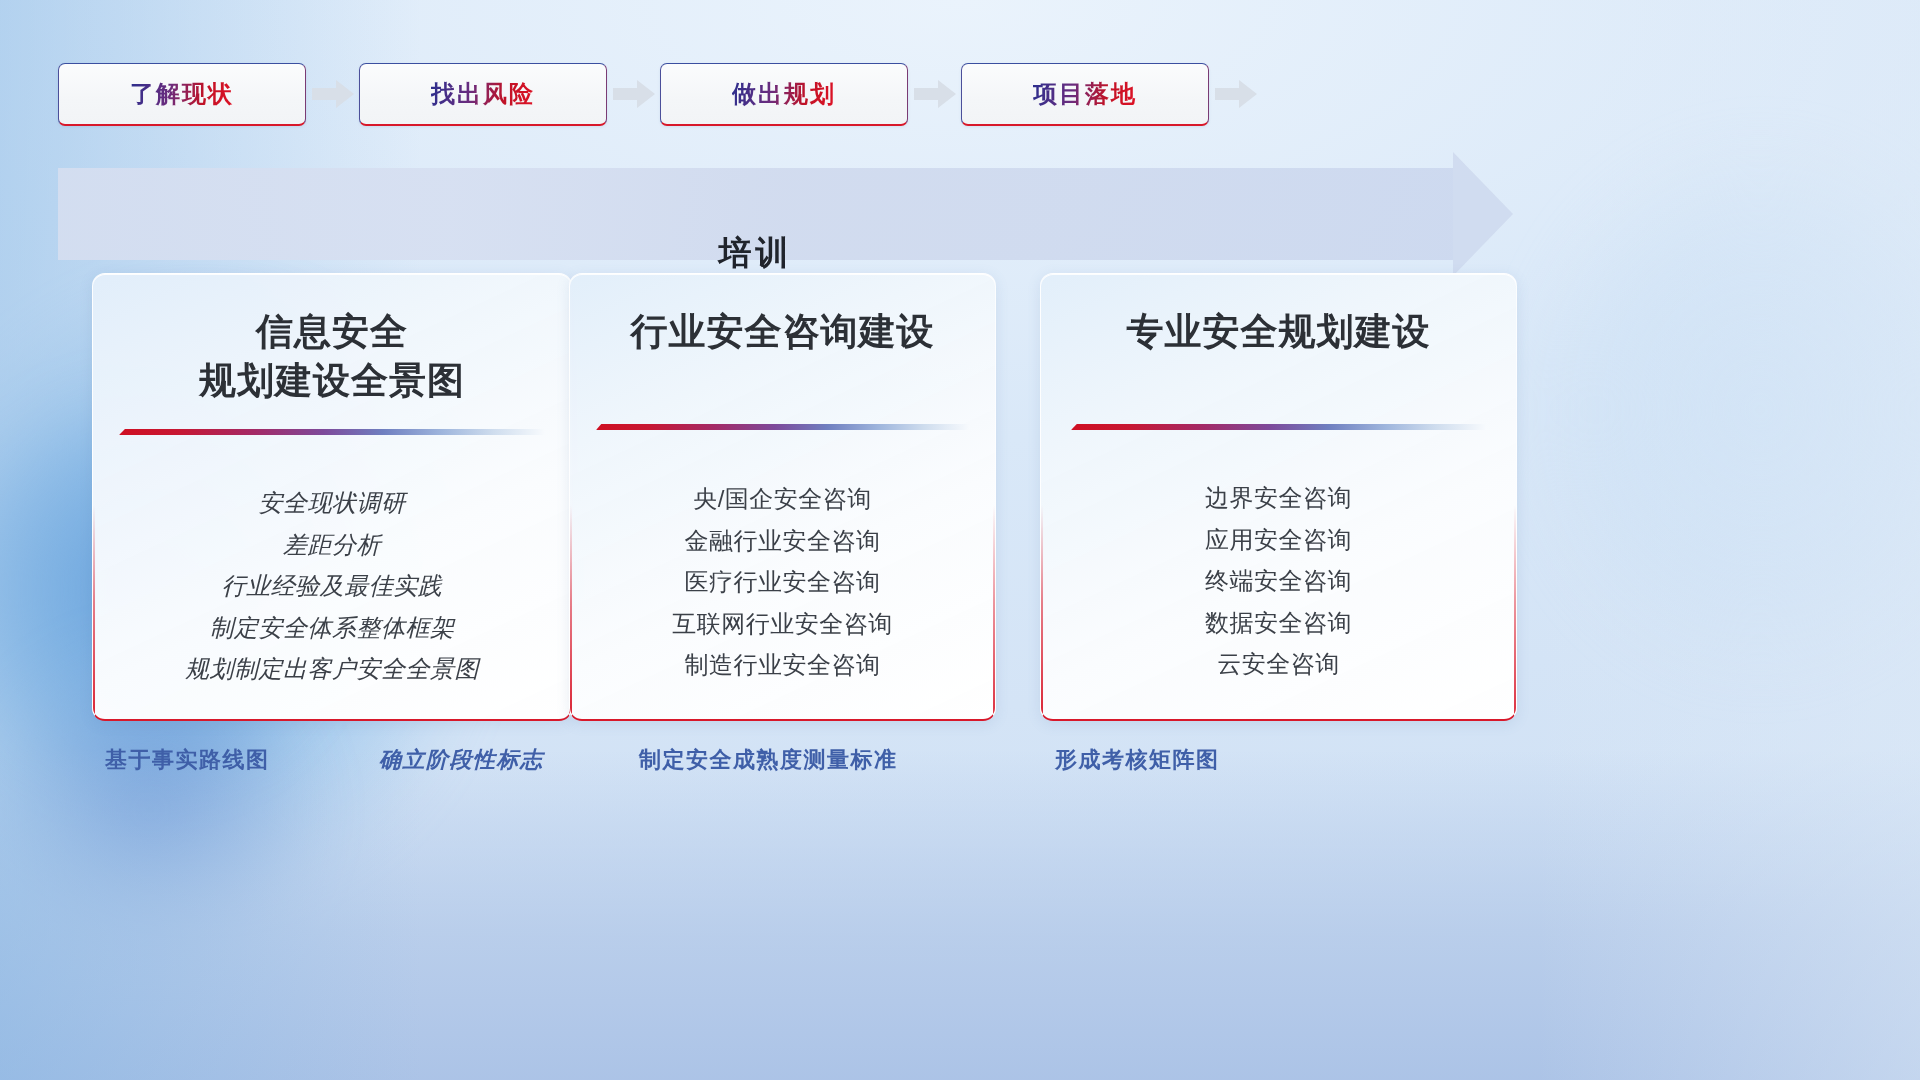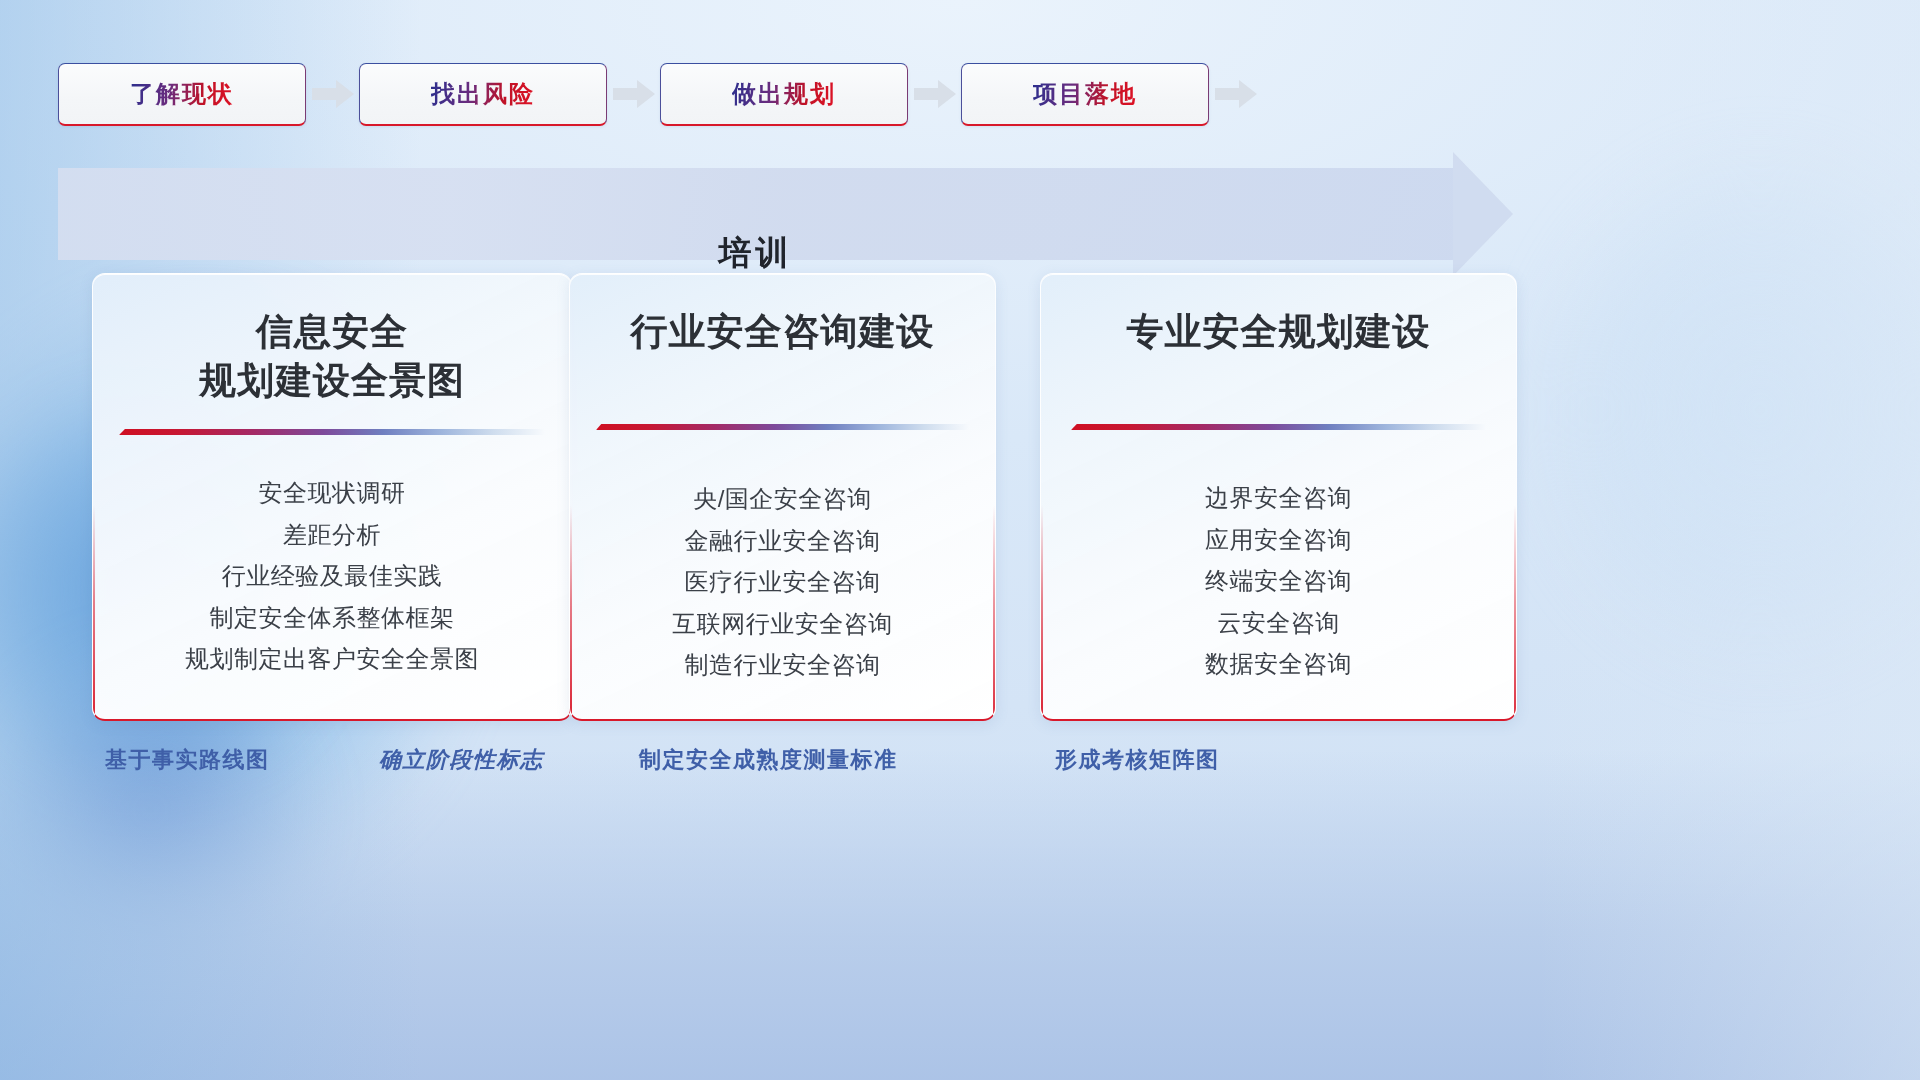--- a/index.html
+++ b/index.html
@@ -145,21 +145,21 @@
     clip-path:polygon(1.4% 0, 100% 0, 100% 100%, 0 100%);
   }
   #card-1 .card-divider { left:26px; right:26px; top:155px; }
   #card-2 .card-divider { left:26px; right:26px; top:150px; }
   #card-3 .card-divider { left:30px; right:30px; top:150px; }
 
   .card-list {
     position:absolute; left:0; right:0;
     text-align:center;
   }
-  #card-1 .card-list { top:198px; }
+  #card-1 .card-list { top:208px;font-style:italic; }
   #card-2 .card-list { top:204px; }
   #card-3 .card-list { top:203px; }
   .card-list li {
     list-style:none;
     font-size:24px; color:#3b4048; letter-spacing:.5px;
     line-height:41.5px;
     white-space:nowrap;
   }
 
   
@@ -260,22 +260,22 @@
     </ul>
   </div>
 
   <div class="card" id="card-3">
     <div class="card-title">专业安全规划建设</div>
     <div class="card-divider"></div>
     <ul class="card-list">
       <li>边界安全咨询</li>
       <li>应用安全咨询</li>
       <li>终端安全咨询</li>
+      <li>数据安全咨询</li>
       <li>云安全咨询</li>
-      <li>数据安全咨询</li>
     </ul>
   </div>
 </div>
 
 <div id="footers">
   <div class="footer-label" id="footer-0">基于事实路线图</div>
   <div class="footer-label" id="footer-1">确立阶段性标志</div>
   <div class="footer-label" id="footer-2">制定安全成熟度测量标准</div>
   <div class="footer-label" id="footer-3">形成考核矩阵图</div>
 </div>

